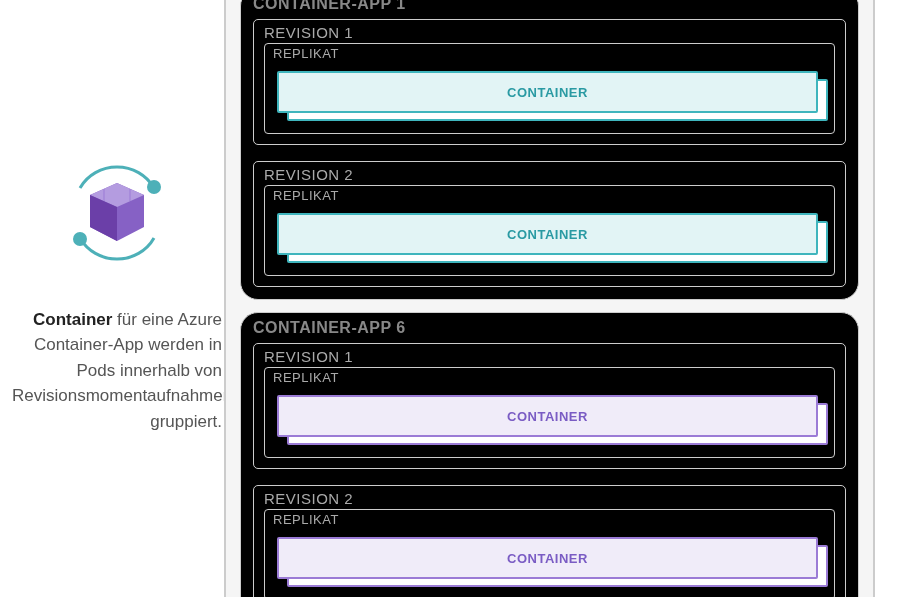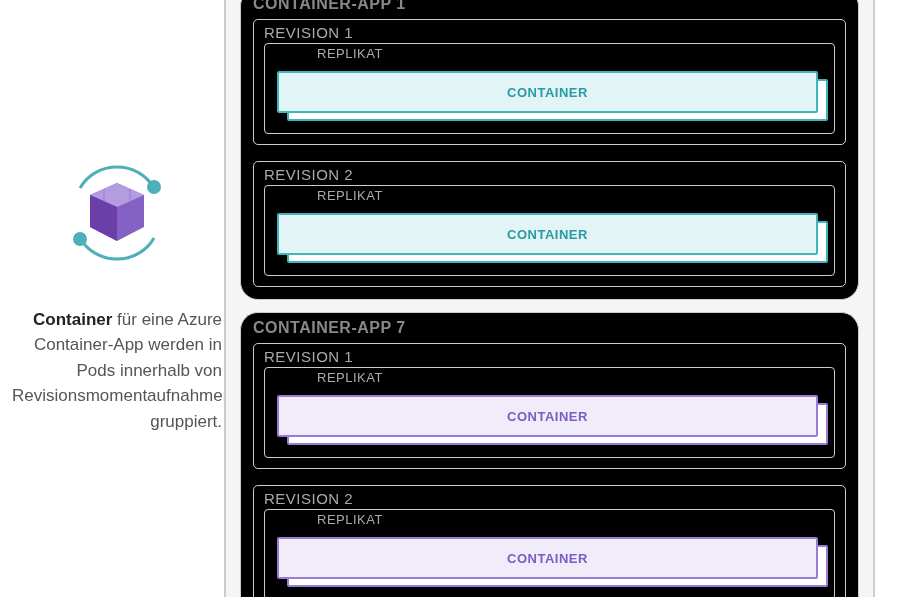--- a/index.html
+++ b/index.html
@@ -85,21 +85,20 @@
     border: 1.5px solid #ccc;
     border-radius: 4px;
     padding: 2px 8px 14px;
   }
   .rep-title {
     color: #aaa;
     font-size: 13px;
     font-weight: 500;
     letter-spacing: 0.5px;
     margin-bottom: 10px;
-    margin-left: 44px;
   }
   .cont-stack {
     position: relative;
     height: 48px;
     margin: 0 4px;
   }
   .cont-back, .cont-front {
     position: absolute;
     border-radius: 2px;
     height: 42px;
@@ -177,21 +176,21 @@
               <div class="cont-front">
                 <span class="cont-label">CONTAINER</span>
               </div>
             </div>
           </div>
         </div>
       </div>
     </div>
 
     <div class="app">
-      <div class="app-title">CONTAINER-APP 7</div>
+      <div class="app-title">CONTAINER-APP 6</div>
       <div class="rev-row">
         <div class="rev">
           <div class="rev-title">REVISION 1</div>
           <div class="rep">
             <div class="rep-title">REPLIKAT</div>
             <div class="cont-stack purple">
               <div class="cont-back"></div>
               <div class="cont-front">
                 <span class="cont-label">CONTAINER</span>
               </div>

